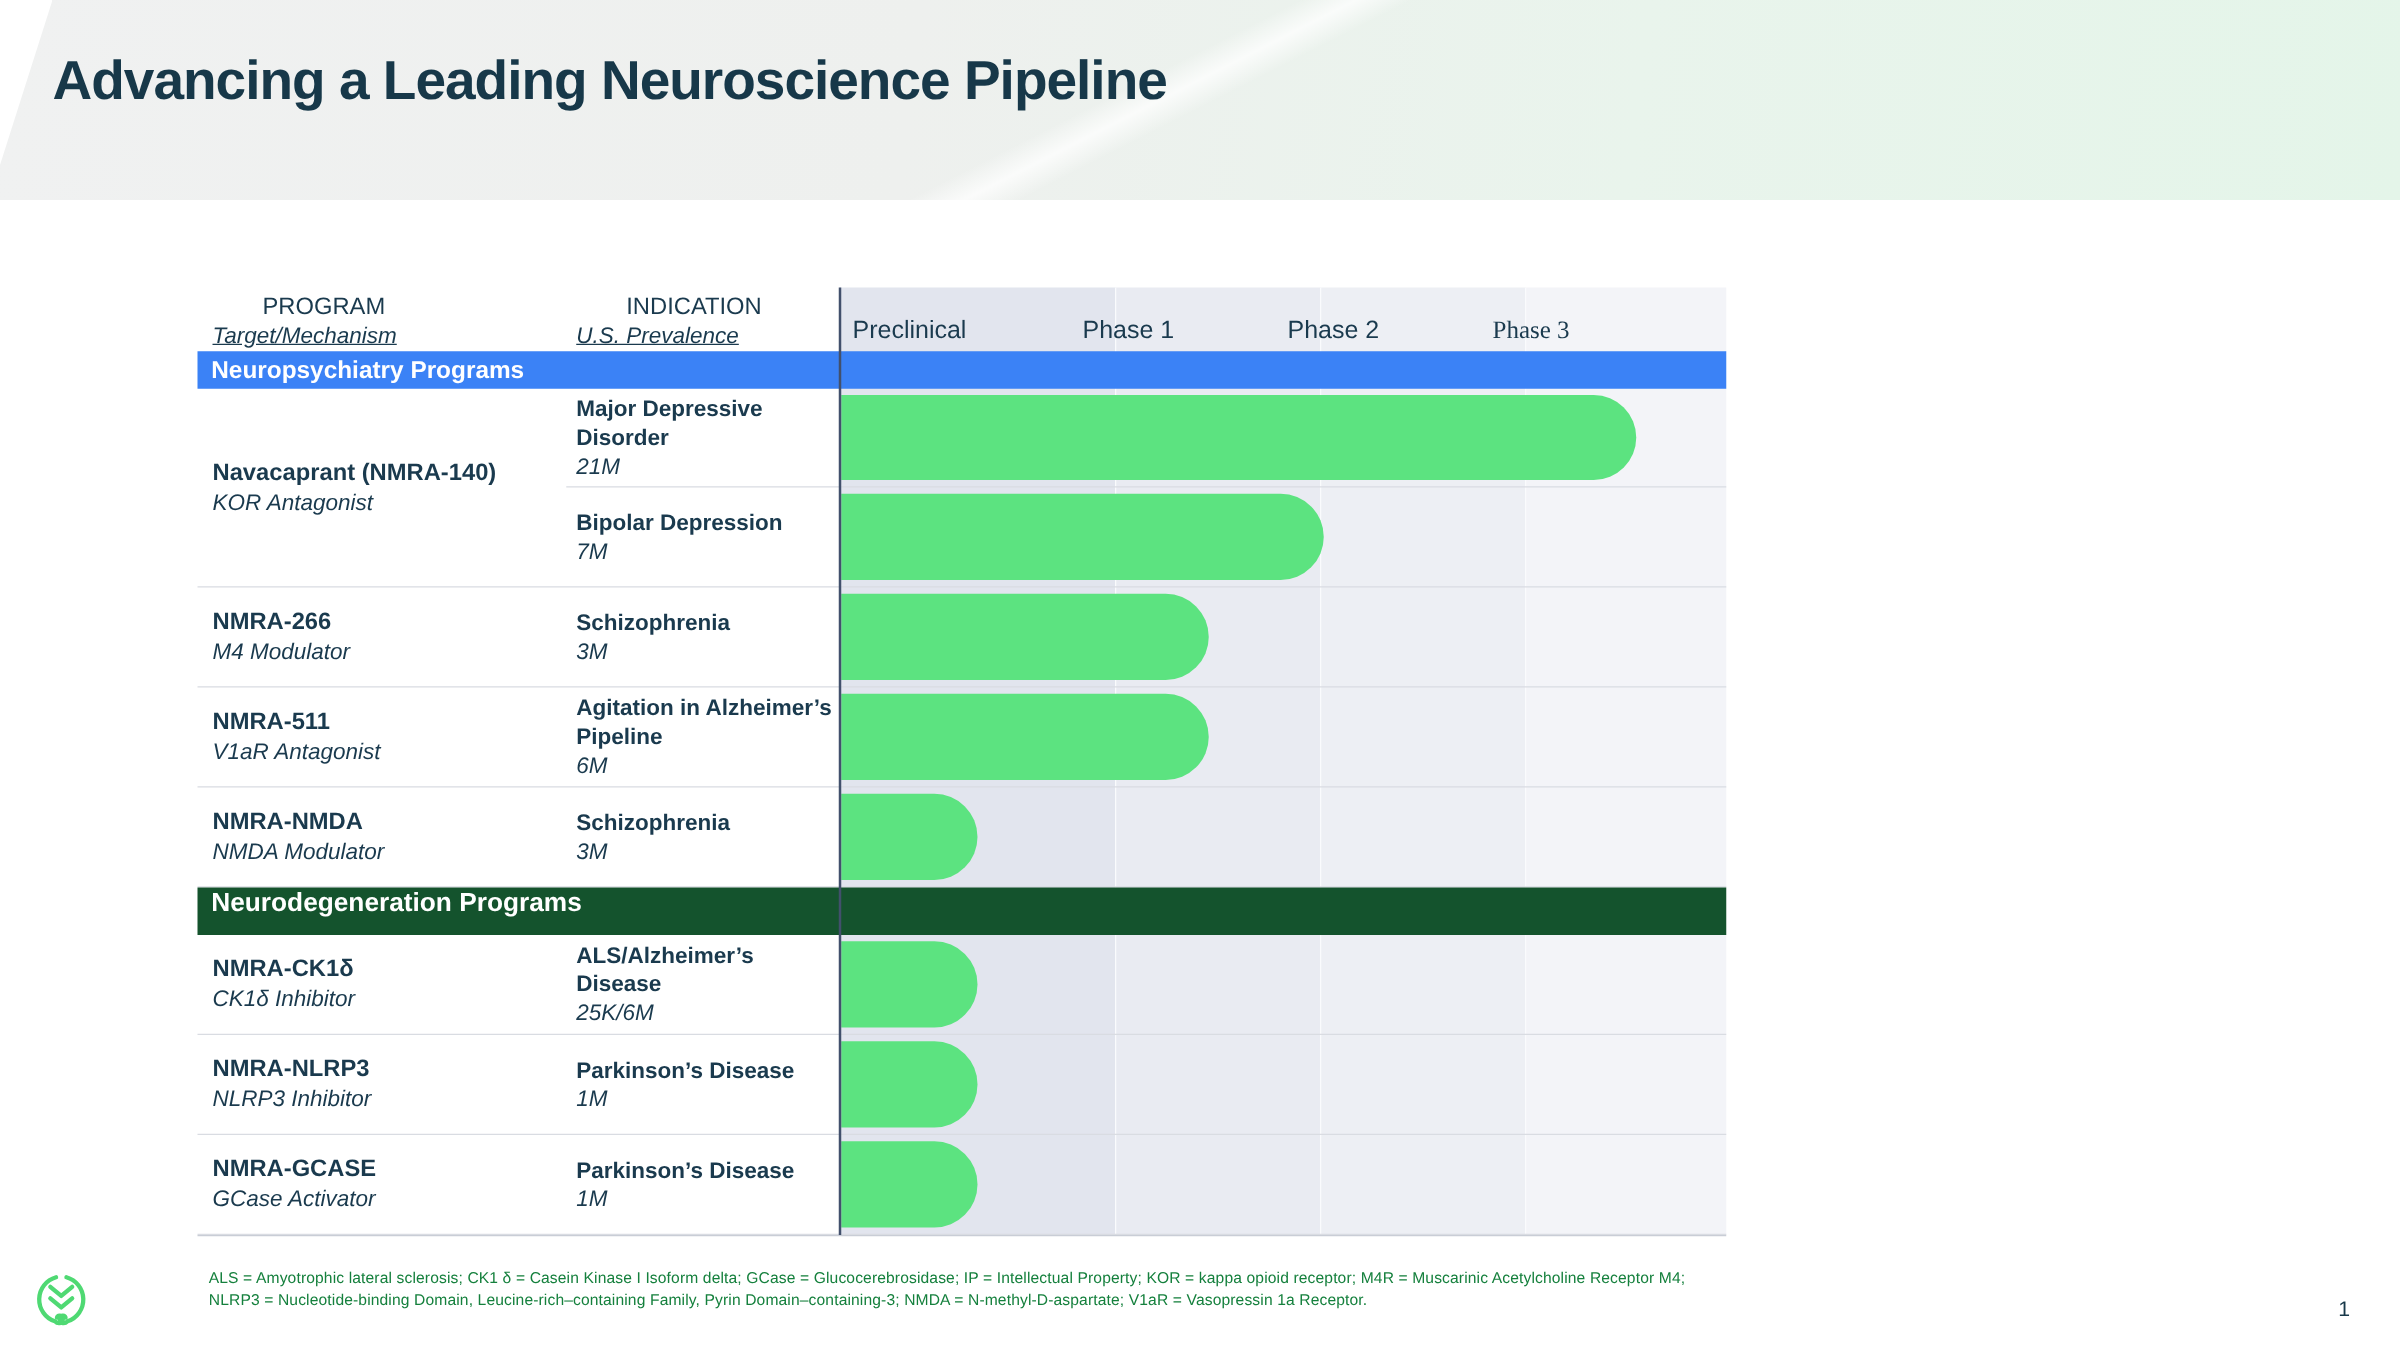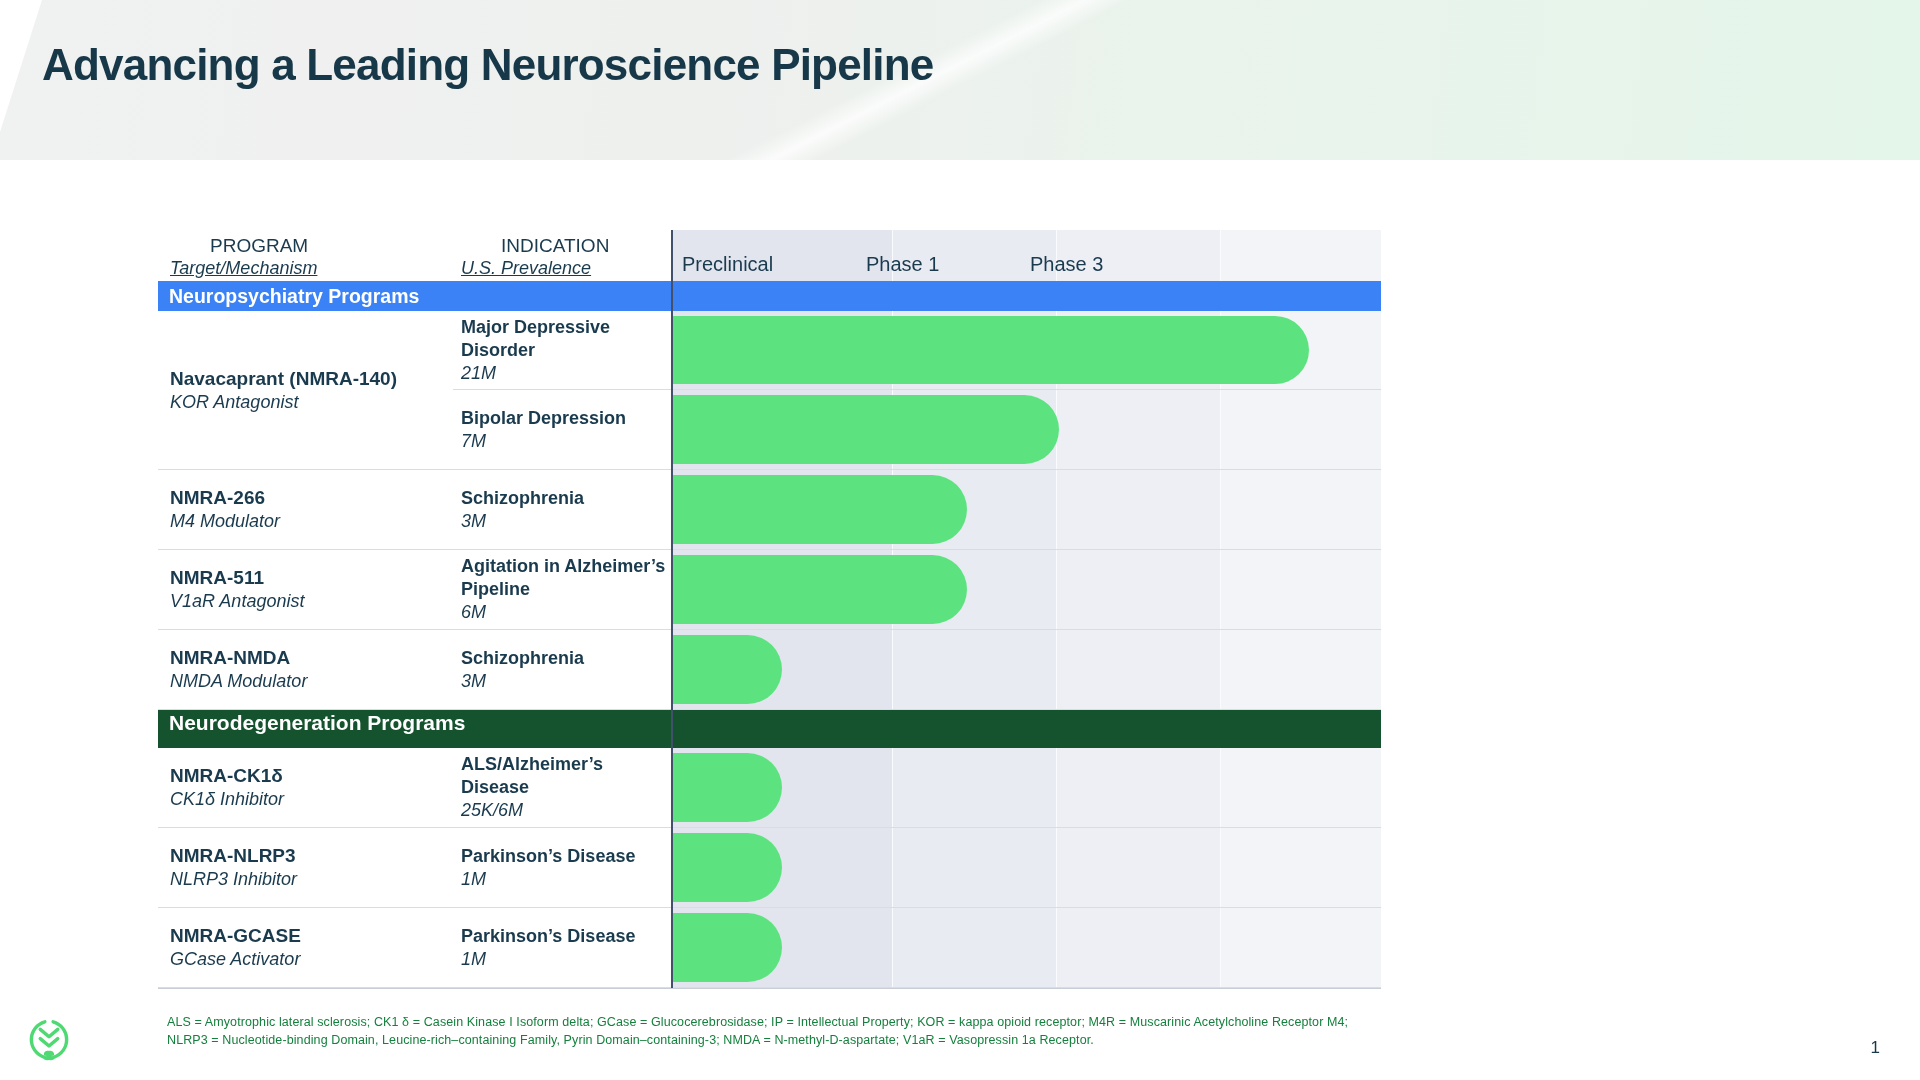--- a/index.html
+++ b/index.html
@@ -40,21 +40,21 @@
   .phase-line{position:absolute;left:513px;top:0;width:2px;height:100%;background:#42506c;z-index:3;}
   .header-row,.section-bar,.group-row{position:relative;z-index:1;}
   .header-row{display:flex;height:51px;}
   .cell{box-sizing:border-box;}
   .hdr-program{width:295px;padding:0 0 2px 12px;display:flex;flex-direction:column;justify-content:flex-end;}
   .hdr-indication{width:219px;padding:0 0 2px 8px;display:flex;flex-direction:column;justify-content:flex-end;}
   .hdr-title{font-size:19px;font-weight:400;line-height:23px;margin-left:40px;}
   .hdr-sub{font-size:18px;font-style:italic;line-height:22px;text-decoration:underline;}
   .phase-hdrs{width:709px;display:flex;}
   .phase-hdr{display:flex;align-items:flex-end;padding:0 0 5px 10px;font-size:20px;box-sizing:border-box;}
-  .ph-1{width:184px;margin-top:12px;} .ph-2{width:164px;} .ph-3{width:164px;} .ph-4{width:160px;}
+  .ph-1{width:184px;margin-top:12px;} .ph-2{width:164px;} .ph-3{width:164px;} .ph-4{width:160px;font-family:Liberation Serif, serif;}
   .section-bar{color:#ffffff;font-weight:700;box-sizing:border-box;}
   .sec-dark{height:30px;line-height:30px;font-size:19.5px;padding-left:11px;background:#3b82f6;}
   .sec-light{height:38px;line-height:25px;font-size:21px;padding-left:11px;background:#14532d;}
   .group-row{display:flex;border-bottom:1px solid #d9dce2;}
   .program-cell{width:295px;display:flex;flex-direction:column;justify-content:center;padding-left:12px;}
   .program-name{font-size:19px;font-weight:700;line-height:24px;}
   .program-mech{font-size:18px;font-style:italic;line-height:23px;}
   .group-right{width:928px;display:flex;flex-direction:column;}
   .ind-row{display:flex;height:79px;box-sizing:border-box;}
   .ind-row:not(:last-child){border-bottom:1px solid #d9dce2;}
@@ -97,20 +97,21 @@
       <div class="hdr-title">PROGRAM</div>
       <div class="hdr-sub">Target/Mechanism</div>
     </div>
     <div class="cell hdr-indication">
       <div class="hdr-title">INDICATION</div>
       <div class="hdr-sub">U.S. Prevalence</div>
     </div>
     <div class="phase-hdrs">
       <div class="phase-hdr ph-1">Preclinical</div>
       <div class="phase-hdr ph-2">Phase 1</div>
+      <div class="phase-hdr ph-3">Phase 2</div>
       <div class="phase-hdr ph-4">Phase 3</div>
     </div>
   </div>
 
   <div id="tbody">
       <div class="section-bar sec-dark">Neuropsychiatry Programs</div>
       <div class="group-row">
         <div class="cell program-cell">
           <div class="program-name">Navacaprant (NMRA-140)</div>
           <div class="program-mech">KOR Antagonist</div>

